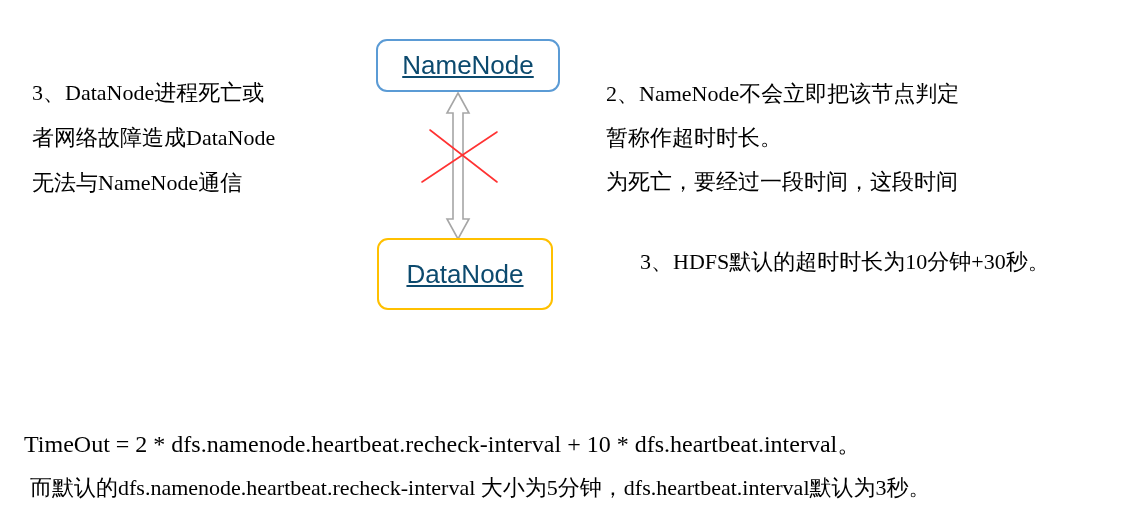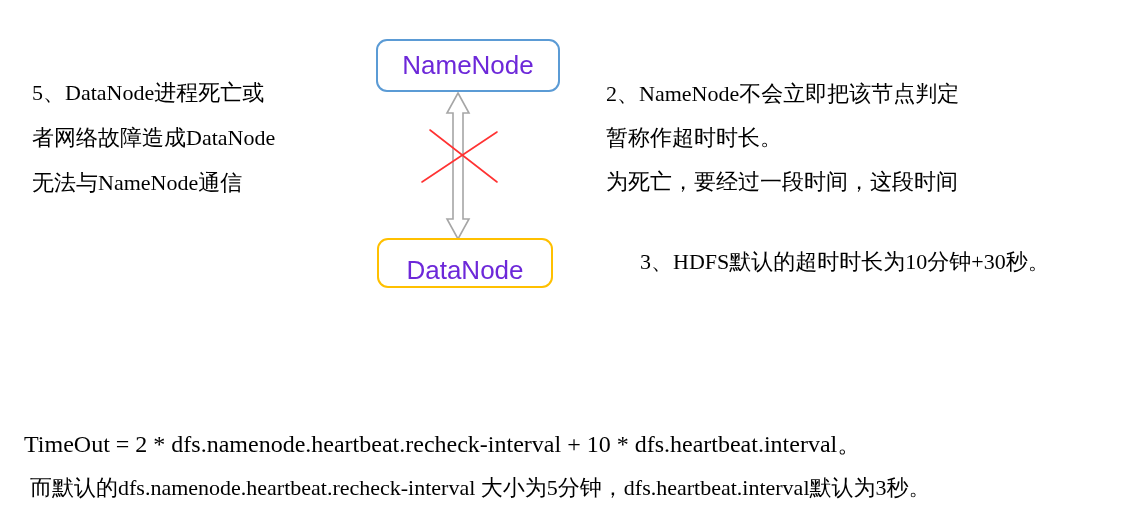--- a/index.html
+++ b/index.html
@@ -24,30 +24,30 @@
   .note-5 { left: 30px; top: 473px; font-size: 22px; }
   .node {
     position: absolute;
     background: #fff;
     border-radius: 11px;
     display: flex;
     align-items: center;
     justify-content: center;
     font-family: "Liberation Sans", "DejaVu Sans", sans-serif;
     font-size: 26px;
-    color: #6d28d9;
+    color: #0c4a6e;
+    text-decoration: underline;
   }
   .namenode {
     left: 376px; top: 39px; width: 184px; height: 53px;
     border: 2px solid var(--namenode-border, #5B9BD5);
   }
   .datanode {
-    left: 377px; top: 238px; width: 176px; height: 50px;
+    left: 377px; top: 238px; width: 176px; height: 72px;
     border: 2px solid var(--datanode-border, #FFC000);
-    align-items: flex-end;
   }
   .arrow-svg { position: absolute; left: 440px; top: 92px; }
   .arrow-svg path {
     fill: #fff;
     stroke: var(--arrow, #A6A6A6);
     stroke-width: 1.6;
     stroke-linejoin: miter;
   }
   .cross-svg { position: absolute; left: 418px; top: 126px; }
   .cross-svg line {
@@ -55,21 +55,21 @@
     stroke-width: 1.6;
     stroke-linecap: round;
   }
 </style>
 </head>
 <body>
 
 <div class="canvas">
 
   <div class="note note-1">
-    <div class="nline">5、DataNode进程死亡或</div>
+    <div class="nline">3、DataNode进程死亡或</div>
     <div class="nline">者网络故障造成DataNode</div>
     <div class="nline">无法与NameNode通信</div>
   </div>
 
   <div class="node namenode">
     <span>NameNode</span>
   </div>
 
   <svg class="arrow-svg" width="36" height="148" viewBox="0 0 36 148">
     <path d="M18,1 L29,21 L23,21 L23,127 L29,127 L18,147 L7,127 L13,127 L13,21 L7,21 Z"></path>

